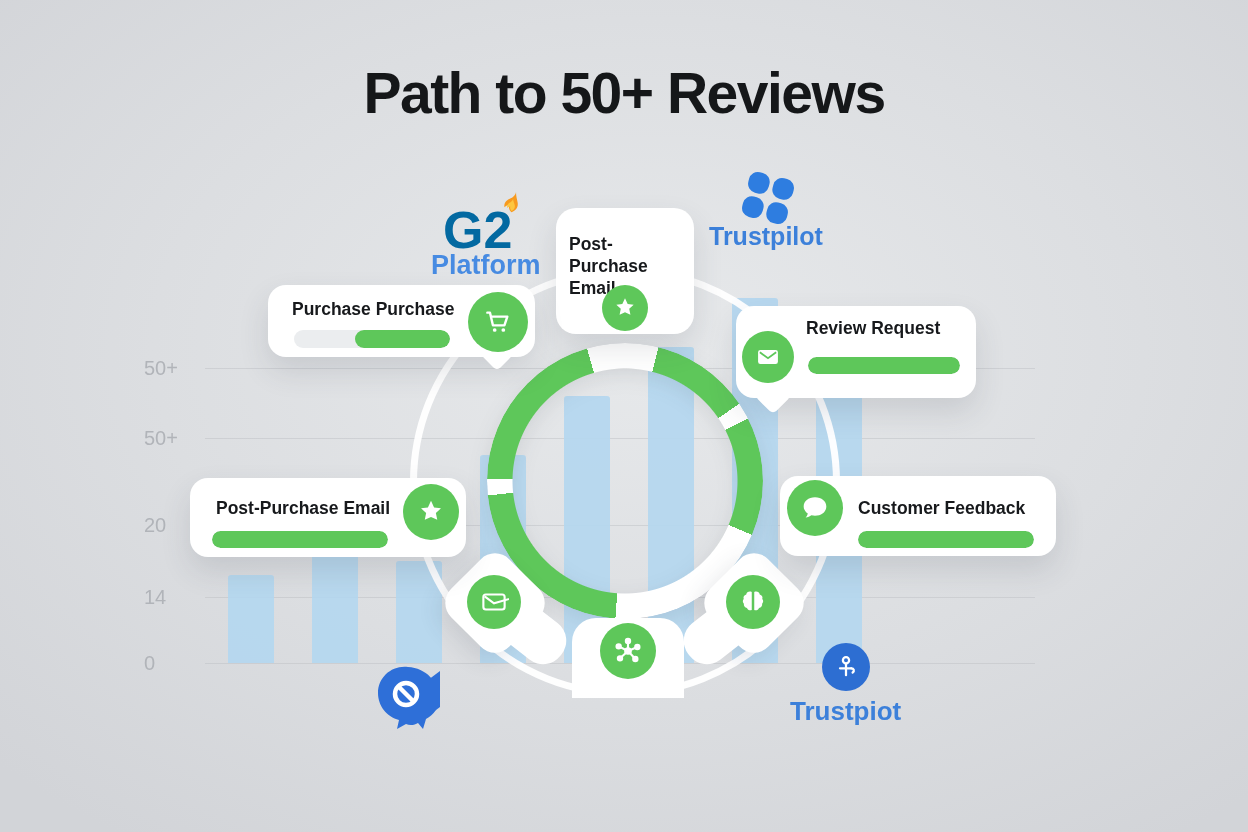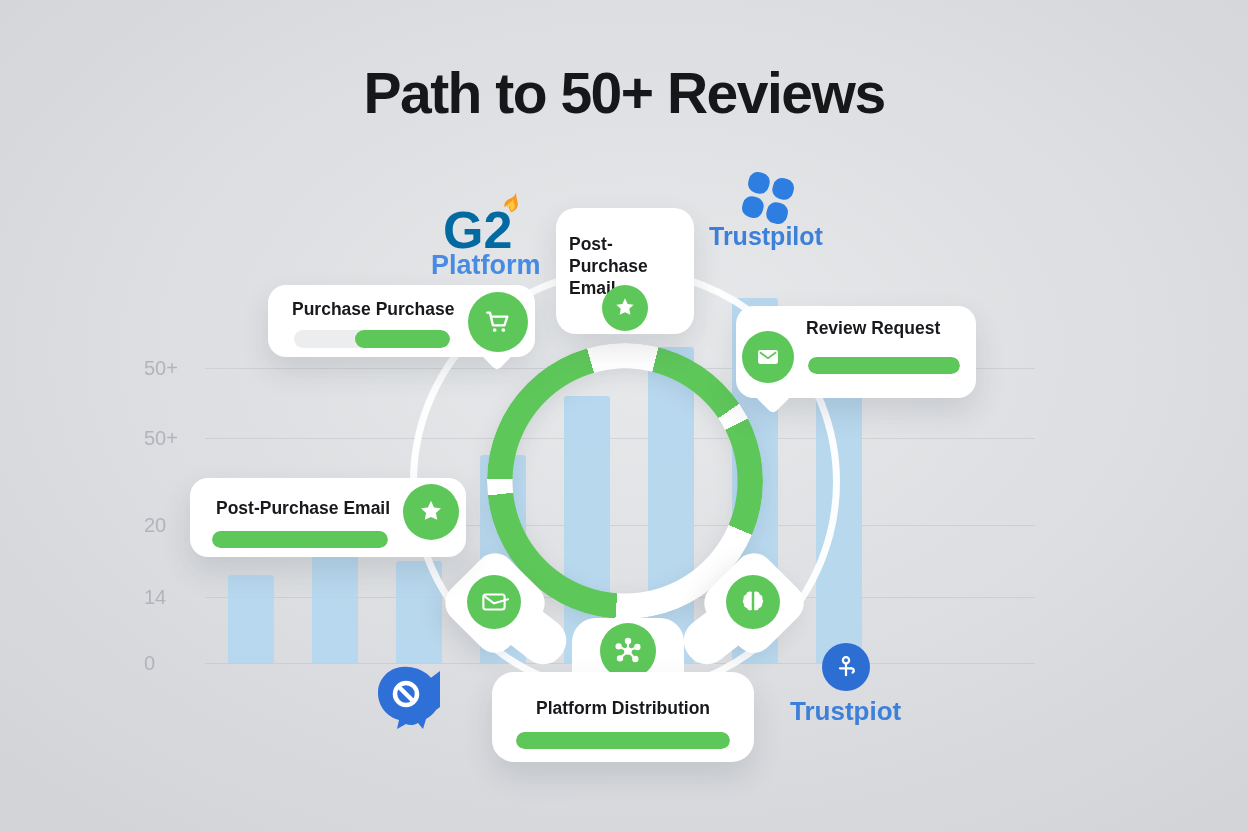--- a/index.html
+++ b/index.html
@@ -181,39 +181,44 @@
     <div class="progress" style="left:22px;top:53px;width:176px;height:17px;">
       <div class="progress-fill" style="width: 100%;"></div>
     </div>
     <div class="icon-circle" style="left:213px;top:6px;width:56px;height:56px;">
       <svg width="30" height="30" viewBox="0 0 24 24">
           <path d="M12 3l2.47 5.3 5.53.63-4.1 3.8 1.1 5.47L12 15.9l-4.99 2.3 1.1-5.47-4.11-3.8 5.53-.63z" fill="#fff"></path>
         </svg>
     </div>
   </div>
 
+  <div class="card" style="left:780px;top:476px;width:276px;height:80px;">
+    <div class="card-label" style="left:78px;top:22px;">Customer Feedback</div>
+    <div class="progress" style="left:78px;top:55px;width:176px;height:17px;">
+      <div class="progress-fill" style="width: 100%;"></div>
+    </div>
+    <div class="icon-circle" style="left:7px;top:4px;width:56px;height:56px;">
+      <svg width="32" height="32" viewBox="0 0 24 24">
+        <path d="M12 4c-5 0-8.5 3-8.5 6.8 0 2.2 1.2 4.1 3.1 5.3-.2 1.1-.8 2.3-1.7 3 1.7-.1 3.3-.8 4.4-1.6.9.2 1.8.3 2.7.3 5 0 8.5-3 8.5-6.9S17 4 12 4z" fill="#fff"></path>
+      </svg>
+    </div>
+  </div>
 
   <div class="wing" style="left:468px;top:600px;transform:rotate(38deg);"></div>
   <div class="wing" style="left:678px;top:600px;transform:rotate(-38deg);"></div>
   <div class="card" style="left:572px;top:618px;width:112px;height:80px;border-radius:24px 24px 0 0;box-shadow:none;"></div>
   <div class="icon-circle float-icon" style="left:600px;top:623px;width:56px;height:56px;">
     <svg width="32" height="32" viewBox="0 0 24 24" stroke="#fff" stroke-width="1.6" fill="#fff" stroke-linecap="round">
       <line x1="12" y1="12" x2="12" y2="4.5"></line>
         <line x1="12" y1="12" x2="19" y2="9"></line>
       <line x1="12" y1="12" x2="17.5" y2="18"></line>
         <line x1="12" y1="12" x2="6" y2="17.5"></line>
       <line x1="12" y1="12" x2="5" y2="8.5"></line>
       <circle cx="12" cy="12" r="2.1"></circle>
         <circle cx="12" cy="4.5" r="1.6"></circle>
         <circle cx="19" cy="9" r="1.6"></circle>
       <circle cx="17.5" cy="18" r="1.6"></circle>
         <circle cx="6" cy="17.5" r="1.6"></circle>
         <circle cx="5" cy="8.5" r="1.6"></circle>
     </svg>
   </div>
-  <div class="card" style="left:492px;top:672px;width:262px;height:90px;border-radius:22px;">
-    <div class="card-label" style="left:0;top:26px;width:100%;text-align:center;">Platform Distribution</div>
-    <div class="progress" style="left:24px;top:60px;width:214px;height:17px;">
-      <div class="progress-fill" style="width: 100%;"></div>
-    </div>
-  </div>
 
 </div>
 
 </body></html>

